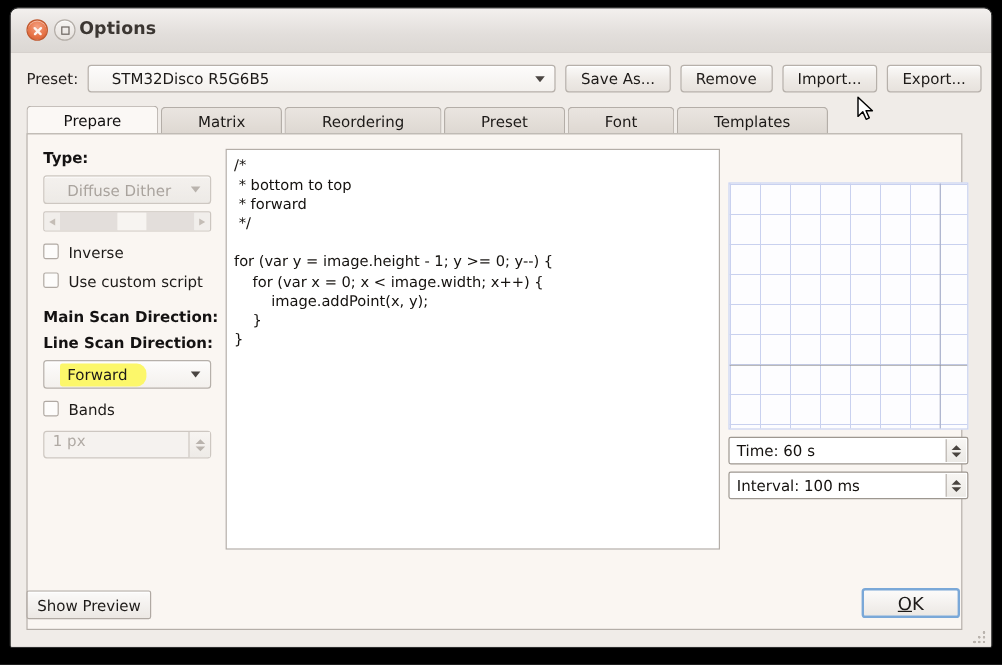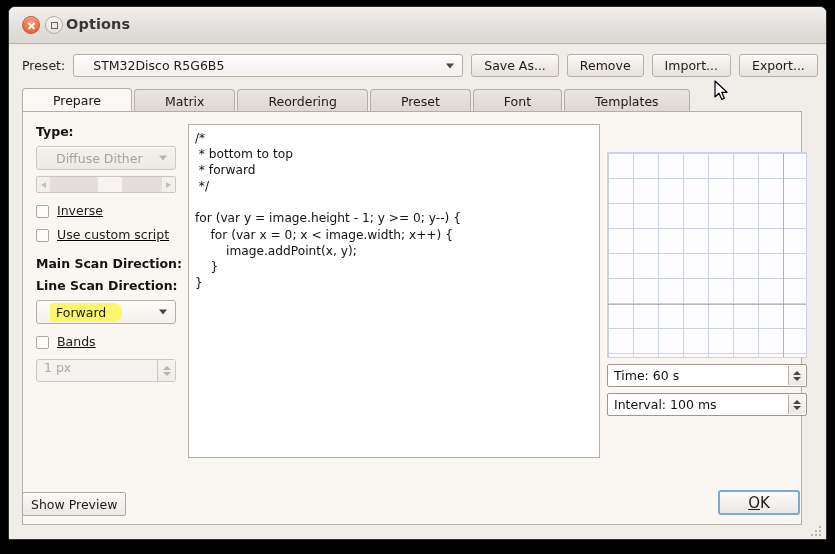--- a/index.html
+++ b/index.html
@@ -209,21 +209,21 @@
     background: #f1eeeb;
   }
   .fakeslider .sarrow i {
     width:0;height:0;border-top:3.5px solid transparent;border-bottom:3.5px solid transparent;
   }
   .fakeslider .sarrow.l i { border-right: 5px solid #c4bdb6; }
   .fakeslider .sarrow.r i { border-left: 5px solid #c4bdb6; }
   .fakeslider .sblock { height:100%; background:#e3dedb; }
   .fakeslider .sgap { height:100%; background:#f7f4f1; }
 
-  .cbrow { display: flex; align-items: flex-end; gap: 8px; margin: 0 0 9px 0; text-decoration: underline; }
+  .cbrow { display: flex; align-items: flex-start; gap: 8px; margin: 0 0 9px 0; }
   .cbox {
     width: 13px; height: 13px; box-sizing: border-box;
     background: #fdfcfb;
     border: 1px solid #b0a9a3;
     border-radius: 2px;
   }
   .cbtext { font-size: 12.5px; color: #1d1a18; }
 
   .spinbox {
     position: relative;

